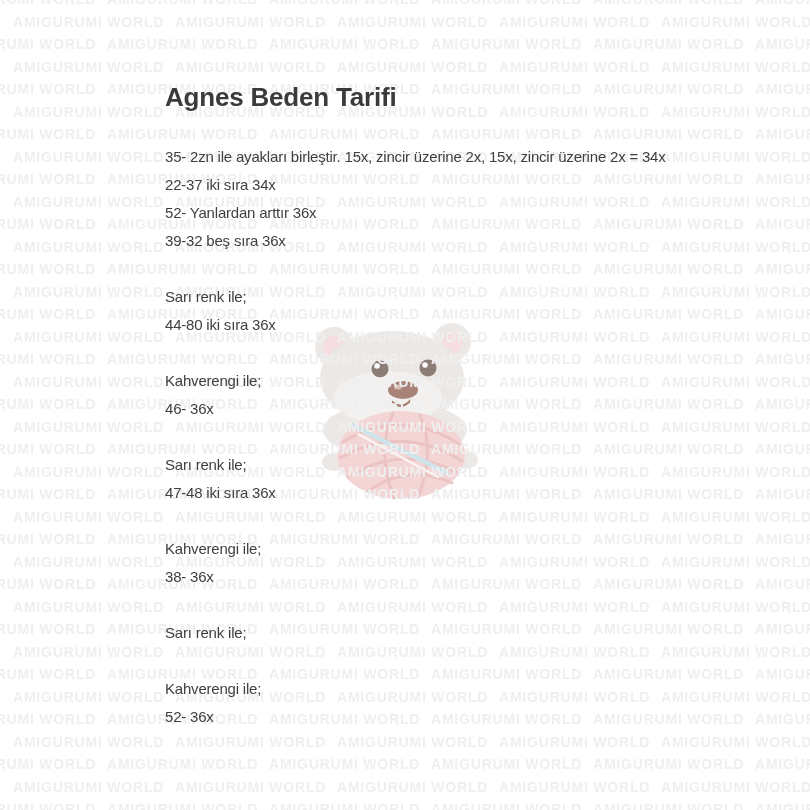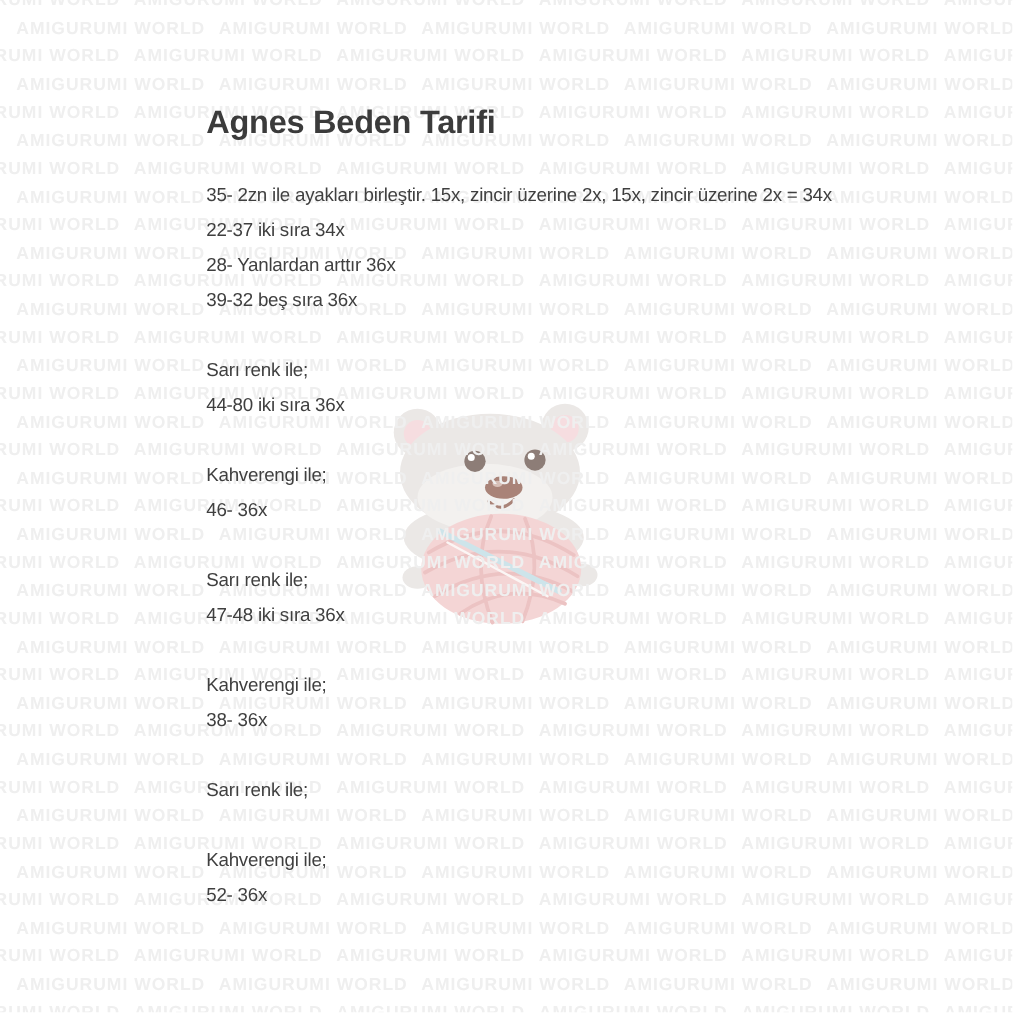--- a/index.html
+++ b/index.html
@@ -152,21 +152,21 @@
       <div class="wm-row" style="top: 755px; left: -55px;"><span class="wm-word" style="color: rgb(239, 239, 239);">AMIGURUMI WORLD</span><span class="wm-word" style="color: rgb(239, 239, 239);">AMIGURUMI WORLD</span><span class="wm-word" style="color: rgb(239, 239, 239);">AMIGURUMI WORLD</span><span class="wm-word" style="color: rgb(239, 239, 239);">AMIGURUMI WORLD</span><span class="wm-word" style="color: rgb(239, 239, 239);">AMIGURUMI WORLD</span><span class="wm-word" style="color: rgb(239, 239, 239);">AMIGURUMI WORLD</span></div>
       <div class="wm-row" style="top: 777.5px; left: 13px;"><span class="wm-word" style="color: rgb(239, 239, 239);">AMIGURUMI WORLD</span><span class="wm-word" style="color: rgb(239, 239, 239);">AMIGURUMI WORLD</span><span class="wm-word" style="color: rgb(239, 239, 239);">AMIGURUMI WORLD</span><span class="wm-word" style="color: rgb(239, 239, 239);">AMIGURUMI WORLD</span><span class="wm-word" style="color: rgb(239, 239, 239);">AMIGURUMI WORLD</span></div>
       <div class="wm-row" style="top: 800px; left: -55px;"><span class="wm-word" style="color: rgb(239, 239, 239);">AMIGURUMI WORLD</span><span class="wm-word" style="color: rgb(239, 239, 239);">AMIGURUMI WORLD</span><span class="wm-word" style="color: rgb(239, 239, 239);">AMIGURUMI WORLD</span><span class="wm-word" style="color: rgb(239, 239, 239);">AMIGURUMI WORLD</span><span class="wm-word" style="color: rgb(239, 239, 239);">AMIGURUMI WORLD</span><span class="wm-word" style="color: rgb(239, 239, 239);">AMIGURUMI WORLD</span></div>
     </div>
 
   <main class="content">
     <h1 class="title">Agnes Beden Tarifi</h1>
     <div class="lines" id="lines">
         <p class="line">35- 2zn ile ayakları birleştir. 15x, zincir üzerine 2x, 15x, zincir üzerine 2x = 34x</p>
         <p class="line">22-37 iki sıra 34x</p>
-        <p class="line">28- Yanlardan arttır 36x</p>
+        <p class="line">52- Yanlardan arttır 36x</p>
         <p class="line">39-32 beş sıra 36x</p>
         <p class="line">&nbsp;</p>
         <p class="line">Sarı renk ile;</p>
         <p class="line">44-80 iki sıra 36x</p>
         <p class="line">&nbsp;</p>
         <p class="line">Kahverengi ile;</p>
         <p class="line">46- 36x</p>
         <p class="line">&nbsp;</p>
         <p class="line">Sarı renk ile;</p>
         <p class="line">47-48 iki sıra 36x</p>

